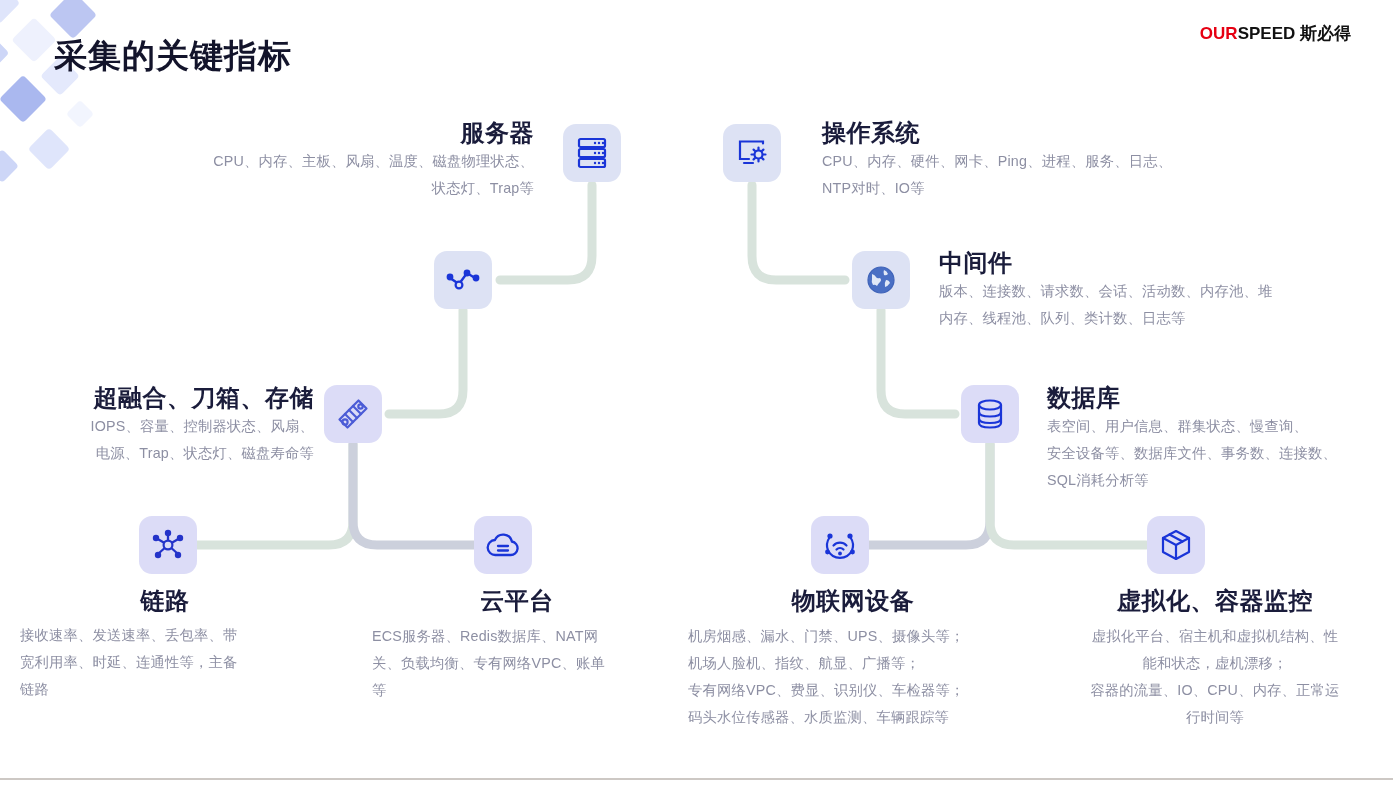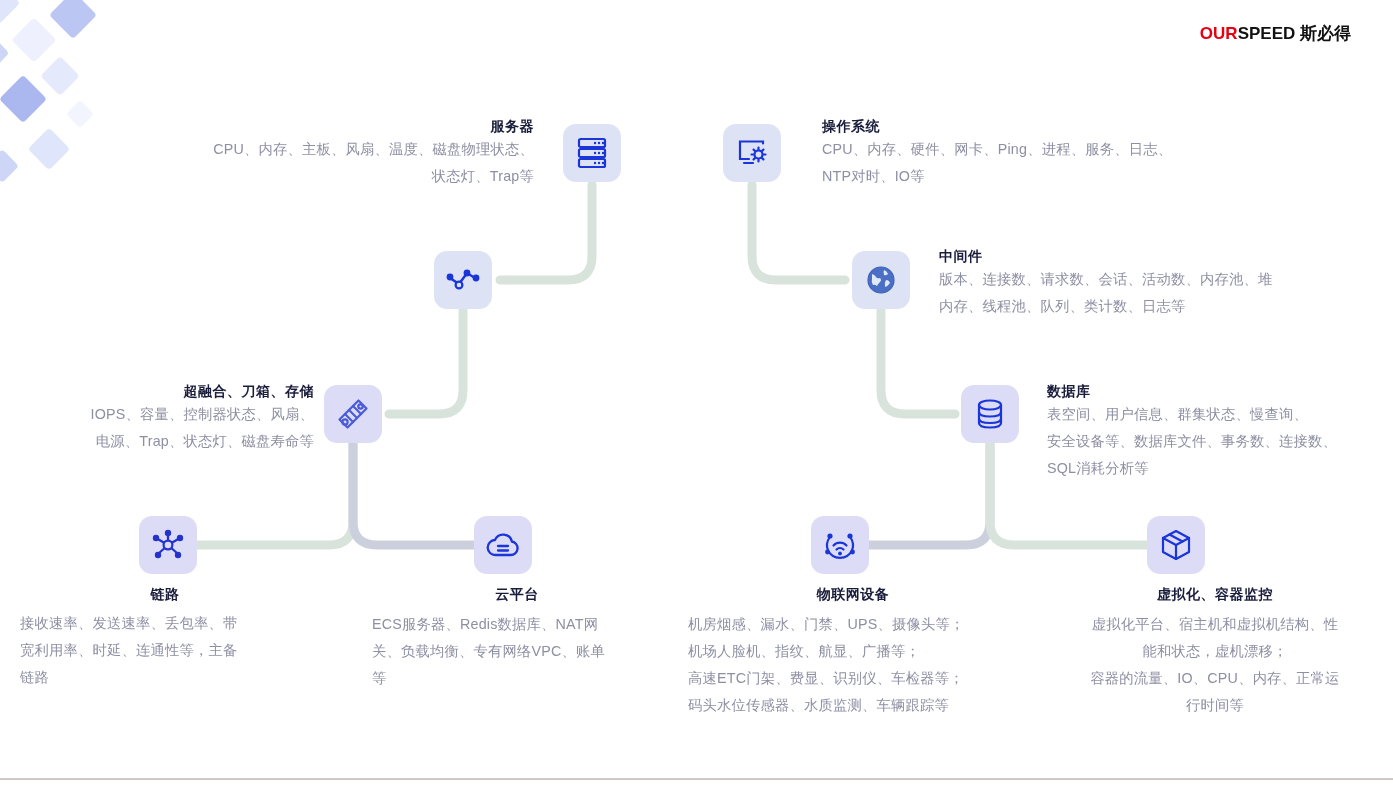--- a/index.html
+++ b/index.html
@@ -44,21 +44,21 @@
   .tile {
     position:absolute; width:58px; height:58px; border-radius:13px;
     background:#dde2f4; display:flex; align-items:center; justify-content:center;
   }
   .tile.violet { background:#dcdcf7; }
   .tile svg { display:block; }
 
   
   .block { position:absolute; }
   .b-title {
-    font-size:14px; font-weight:bold; color:#1a1c3b;
+    font-size:24px; font-weight:bold; color:#1a1c3b;
     letter-spacing:.5px; white-space:nowrap; line-height:1.25;
   }
   .b-body {
     font-size:14.3px; color:#8d8fa3; line-height:27px;
     letter-spacing:.2px;
   }
   .right-al { text-align:right; }
   .center-al { text-align:center; }
   .b-title.center-al, .b-body.center-al { text-align:center; }
 </style>
@@ -76,20 +76,21 @@
 
     <i style="left:86px; top:104px;width:28px; height:28px; background:#e4e9fc;"></i>
     <i style="left:46px; top:124px;width:34px; height:34px; background:#aab8ef;"></i>
 
     <i style="left:74px; top:176px;width:30px; height:30px; background:#dfe5fb;"></i>
     <i style="left:30px; top:196px;width:24px; height:24px; background:#cdd6f7;"></i>
 
     <i style="left:110px;top:146px;width:20px; height:20px; background:#f2f5fe;"></i>
   </div>
 
+  <div class="page-title">采集的关键指标</div>
 
   <div class="brand"><span class="red">OUR</span><span>SPEED 斯必得</span></div>
 
   <svg id="wires" viewBox="0 0 1393 786" xmlns="http://www.w3.org/2000/svg">
     <g fill="none" stroke-width="9" stroke-linecap="round">
 
       <path stroke="#d8e3dc" d="M592 185 L592 256 Q592 280 568 280 L500 280"></path>
 
       <path stroke="#d8e3dc" d="M463 310 L463 390 Q463 414 439 414 L389 414"></path>
 
@@ -319,21 +320,21 @@
       <div>关、负载均衡、专有网络VPC、账单</div>
       <div>等</div>
     </div>
   </div>
 
   <div class="block" style="left:688px; top:586px; width:330px;">
     <div class="b-title center-al">物联网设备</div>
     <div class="b-body" style="margin-top:7px;">
       <div>机房烟感、漏水、门禁、UPS、摄像头等；</div>
       <div>机场人脸机、指纹、航显、广播等；</div>
-      <div>高速ETC门架、费显、识别仪、车检器等；</div>
+      <div>专有网络VPC、费显、识别仪、车检器等；</div>
       <div>码头水位传感器、水质监测、车辆跟踪等</div>
     </div>
   </div>
 
   <div class="block" style="left:1050px; top:586px; width:330px;">
     <div class="b-title center-al">虚拟化、容器监控</div>
     <div class="b-body" style="margin-top:7px;text-align:center;">
       <div>虚拟化平台、宿主机和虚拟机结构、性</div>
       <div>能和状态，虚机漂移；</div>
       <div>容器的流量、IO、CPU、内存、正常运</div>

